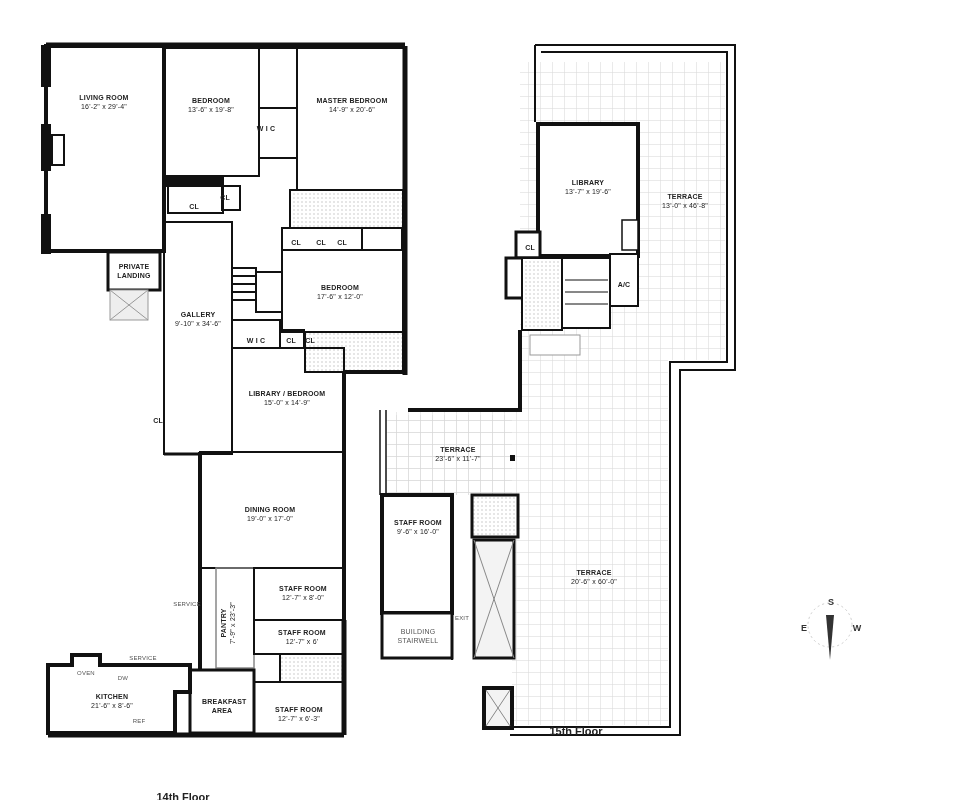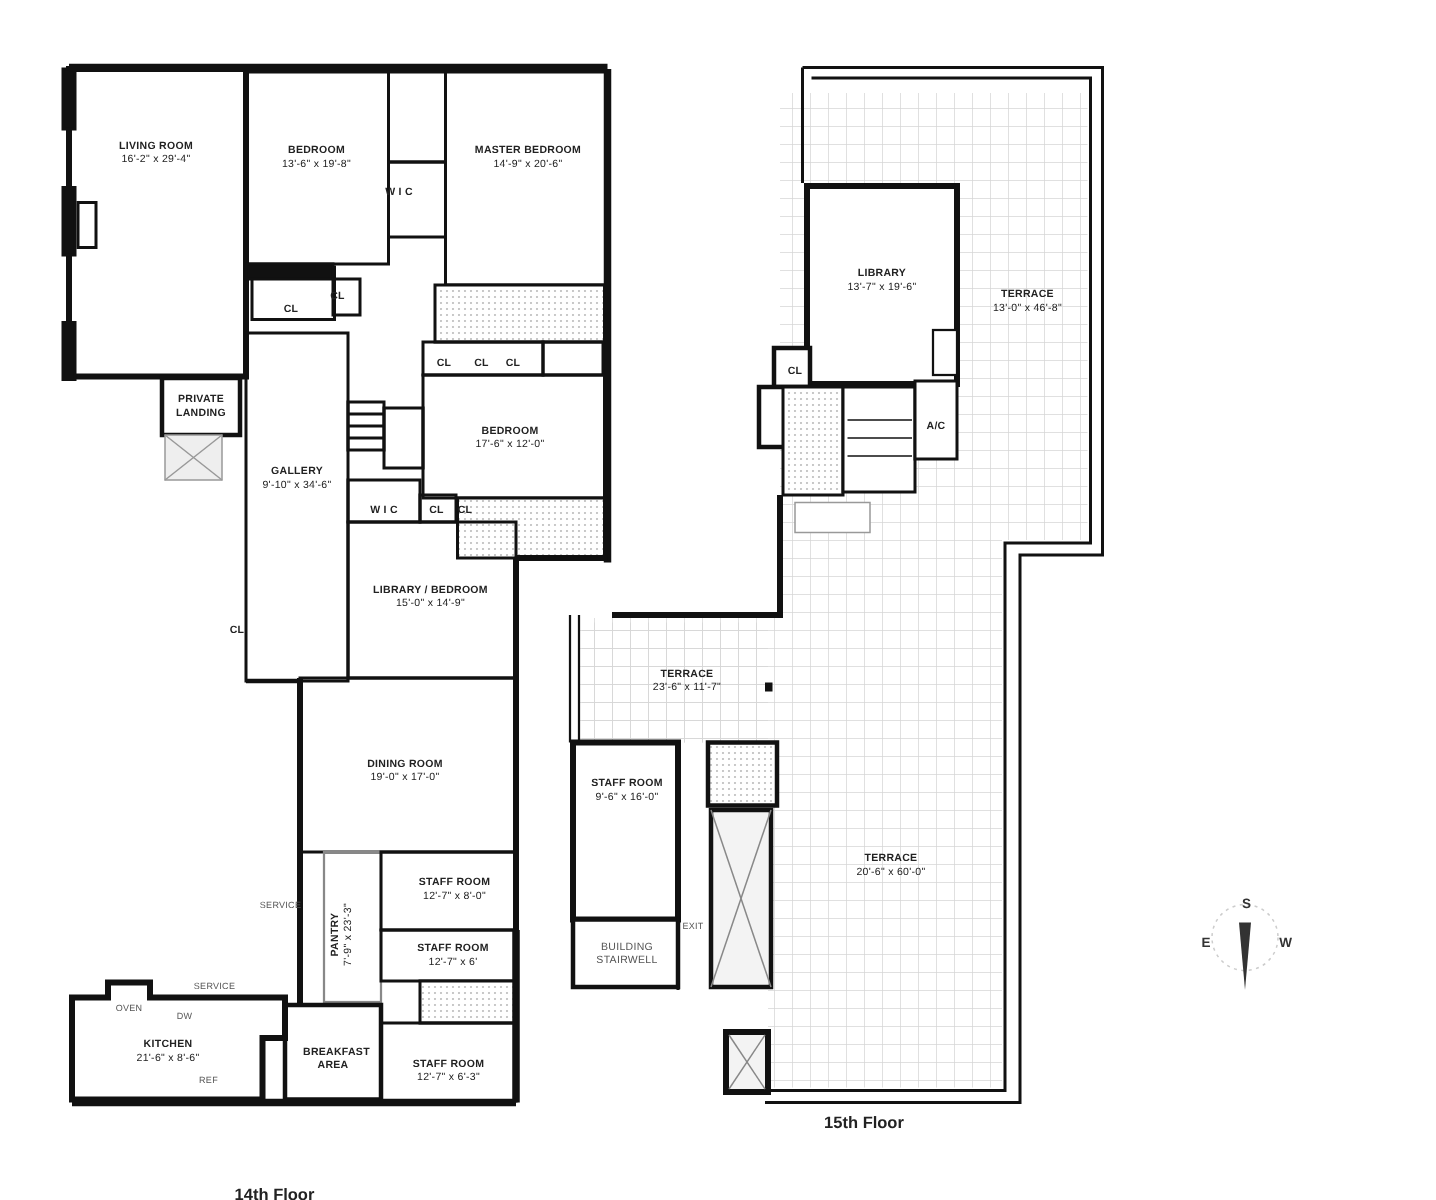--- a/index.html
+++ b/index.html
@@ -175,17 +175,17 @@
 <div class="lbl" style="left:588px;top:178px;"><span>LIBRARY</span><span class="dim">13'-7" x 19'-6"</span></div>
 <div class="lbl" style="left:685px;top:192px;"><span>TERRACE</span><span class="dim">13'-0" x 46'-8"</span></div>
 <div class="lbl" style="left:458px;top:445px;"><span>TERRACE</span><span class="dim">23'-6" x 11'-7"</span></div>
 <div class="lbl" style="left:594px;top:568px;"><span>TERRACE</span><span class="dim">20'-6" x 60'-0"</span></div>
 <div class="lbl" style="left:418px;top:518px;"><span>STAFF ROOM</span><span class="dim">9'-6" x 16'-0"</span></div>
 <div class="lbl" style="left:418px;top:627px;white-space:normal;width:48px;font-weight:normal;color:#555;"><span>BUILDING STAIRWELL</span></div>
 <div class="lbl" style="left:530px;top:243px;">CL</div>
 <div class="lbl" style="left:624px;top:280px;">A/C</div>
 <div class="lbl small" style="left:462px;top:614px;">EXIT</div>
 
-<div class="floor" style="left:576px;top:743px;">15th Floor</div>
+<div class="floor" style="left:576px;top:725px;">15th Floor</div>
 
 <div class="compass-letter" style="left:831px;top:602px;">S</div>
 <div class="compass-letter" style="left:804px;top:628px;">E</div>
 <div class="compass-letter" style="left:857px;top:628px;">W</div>
 
 </body></html>

